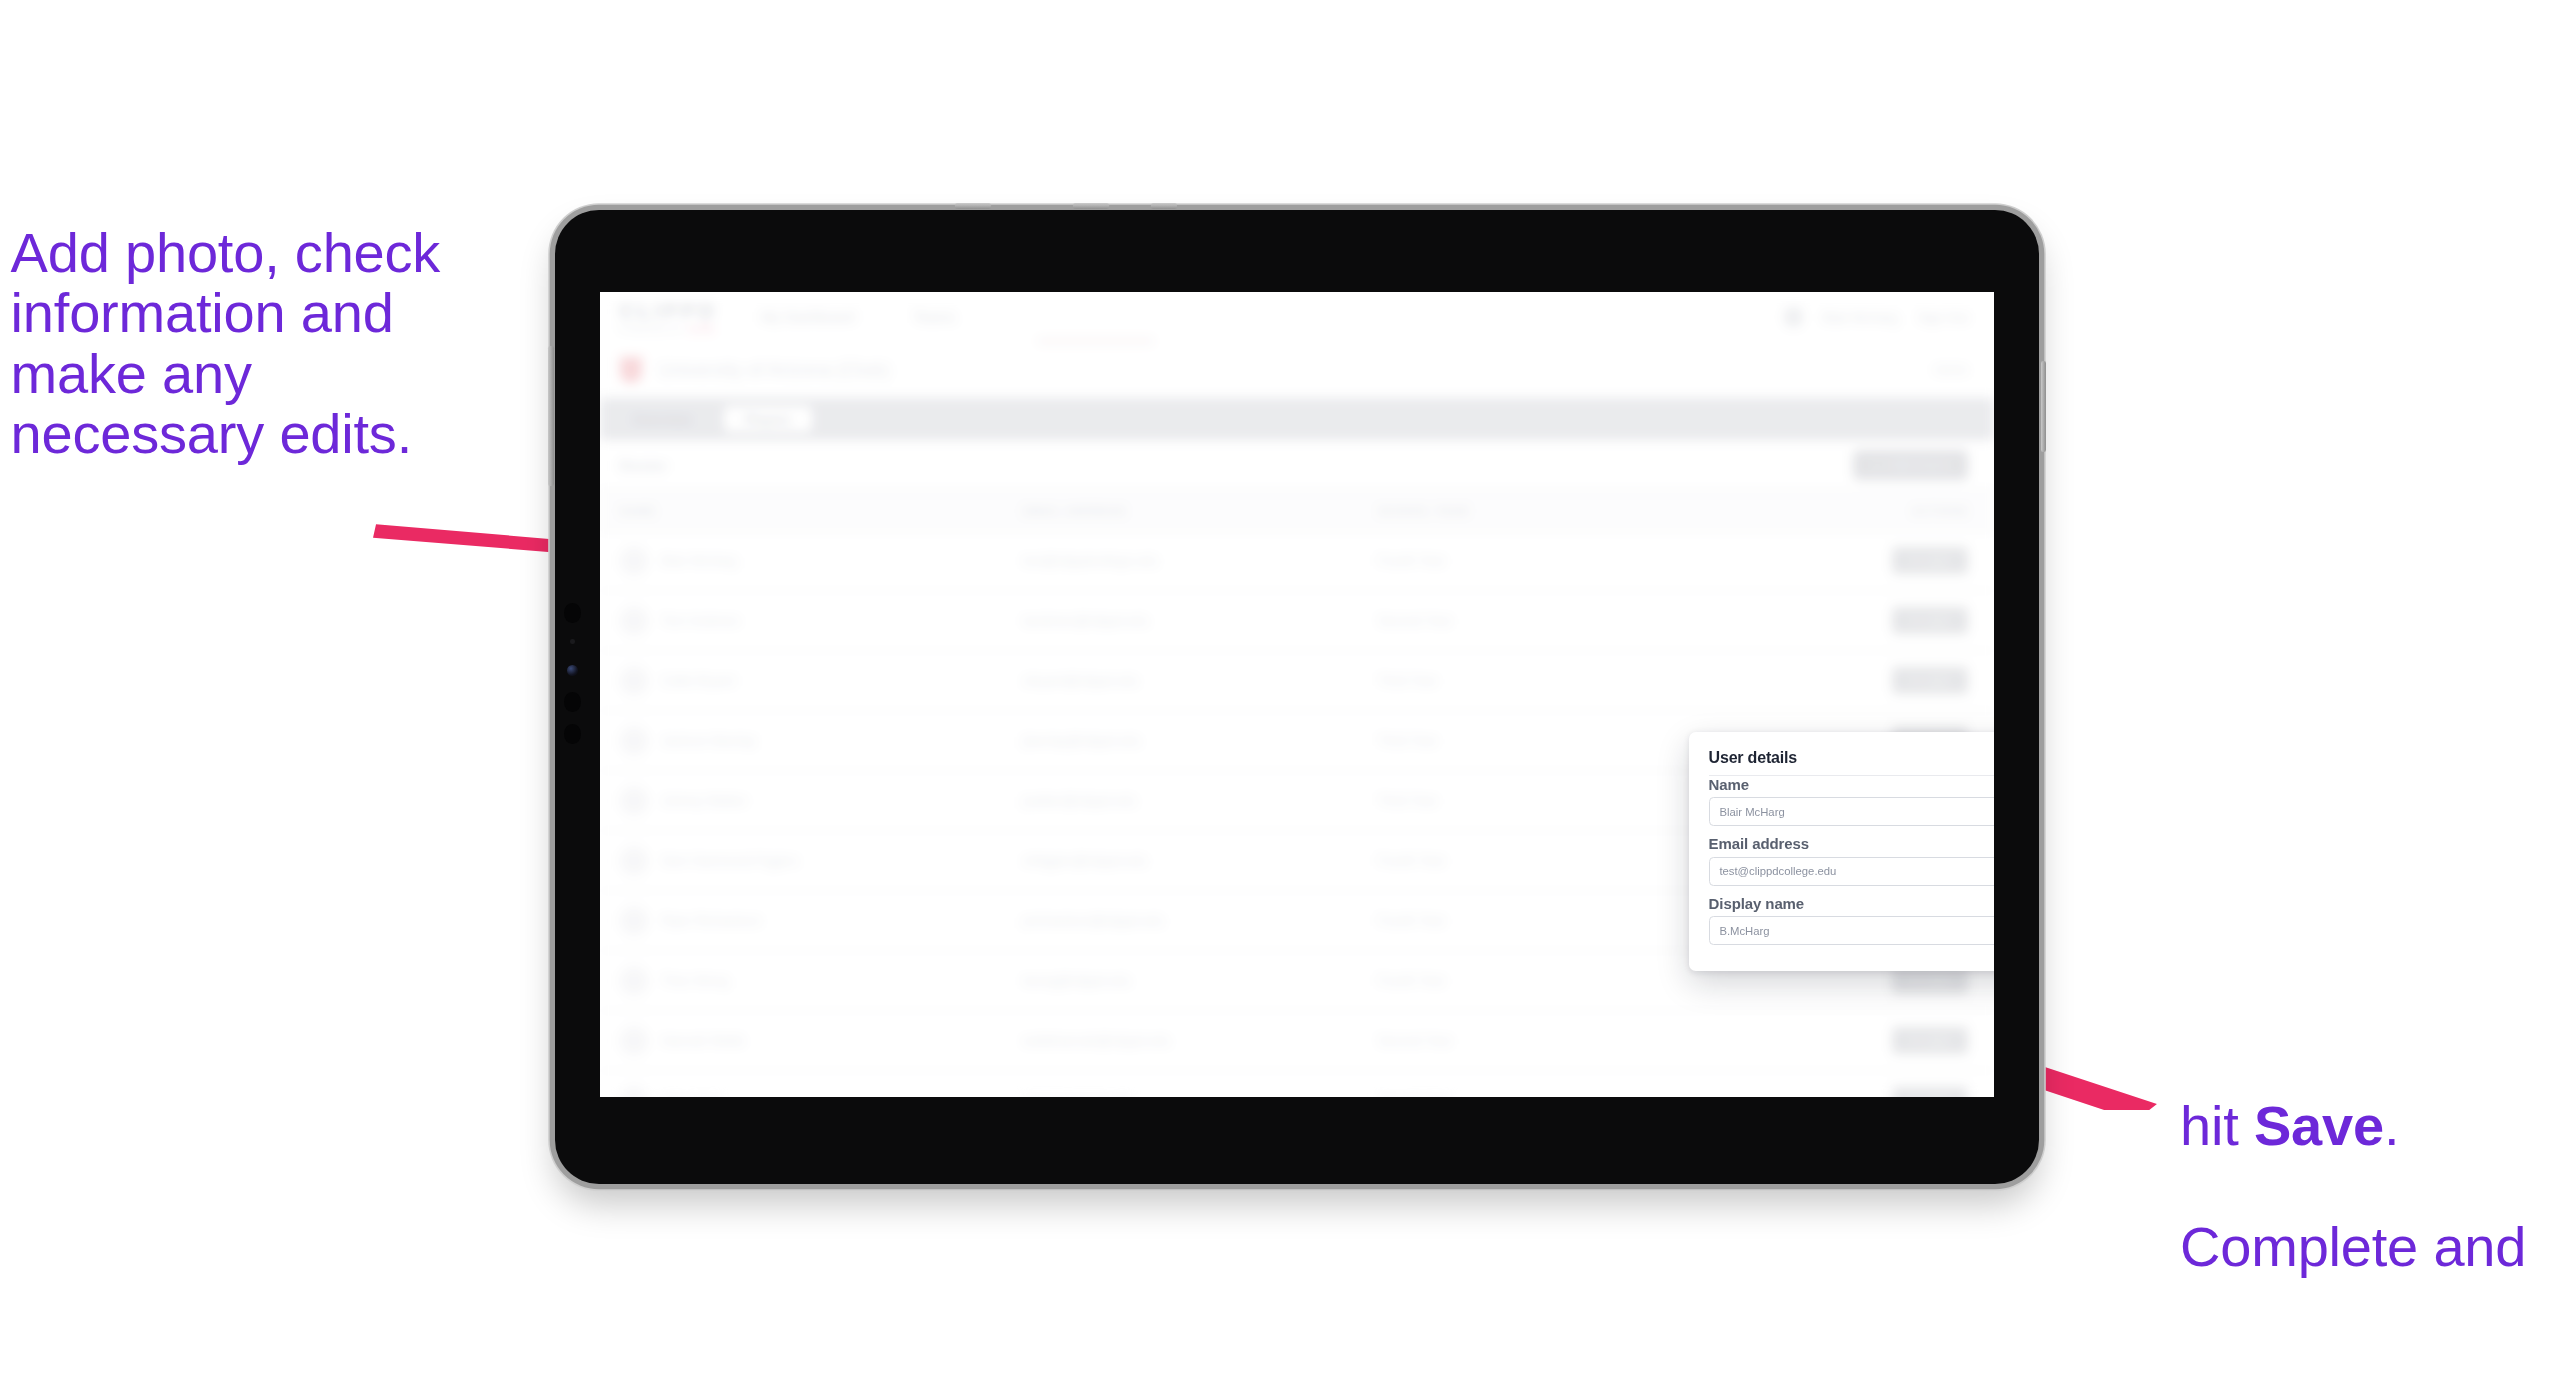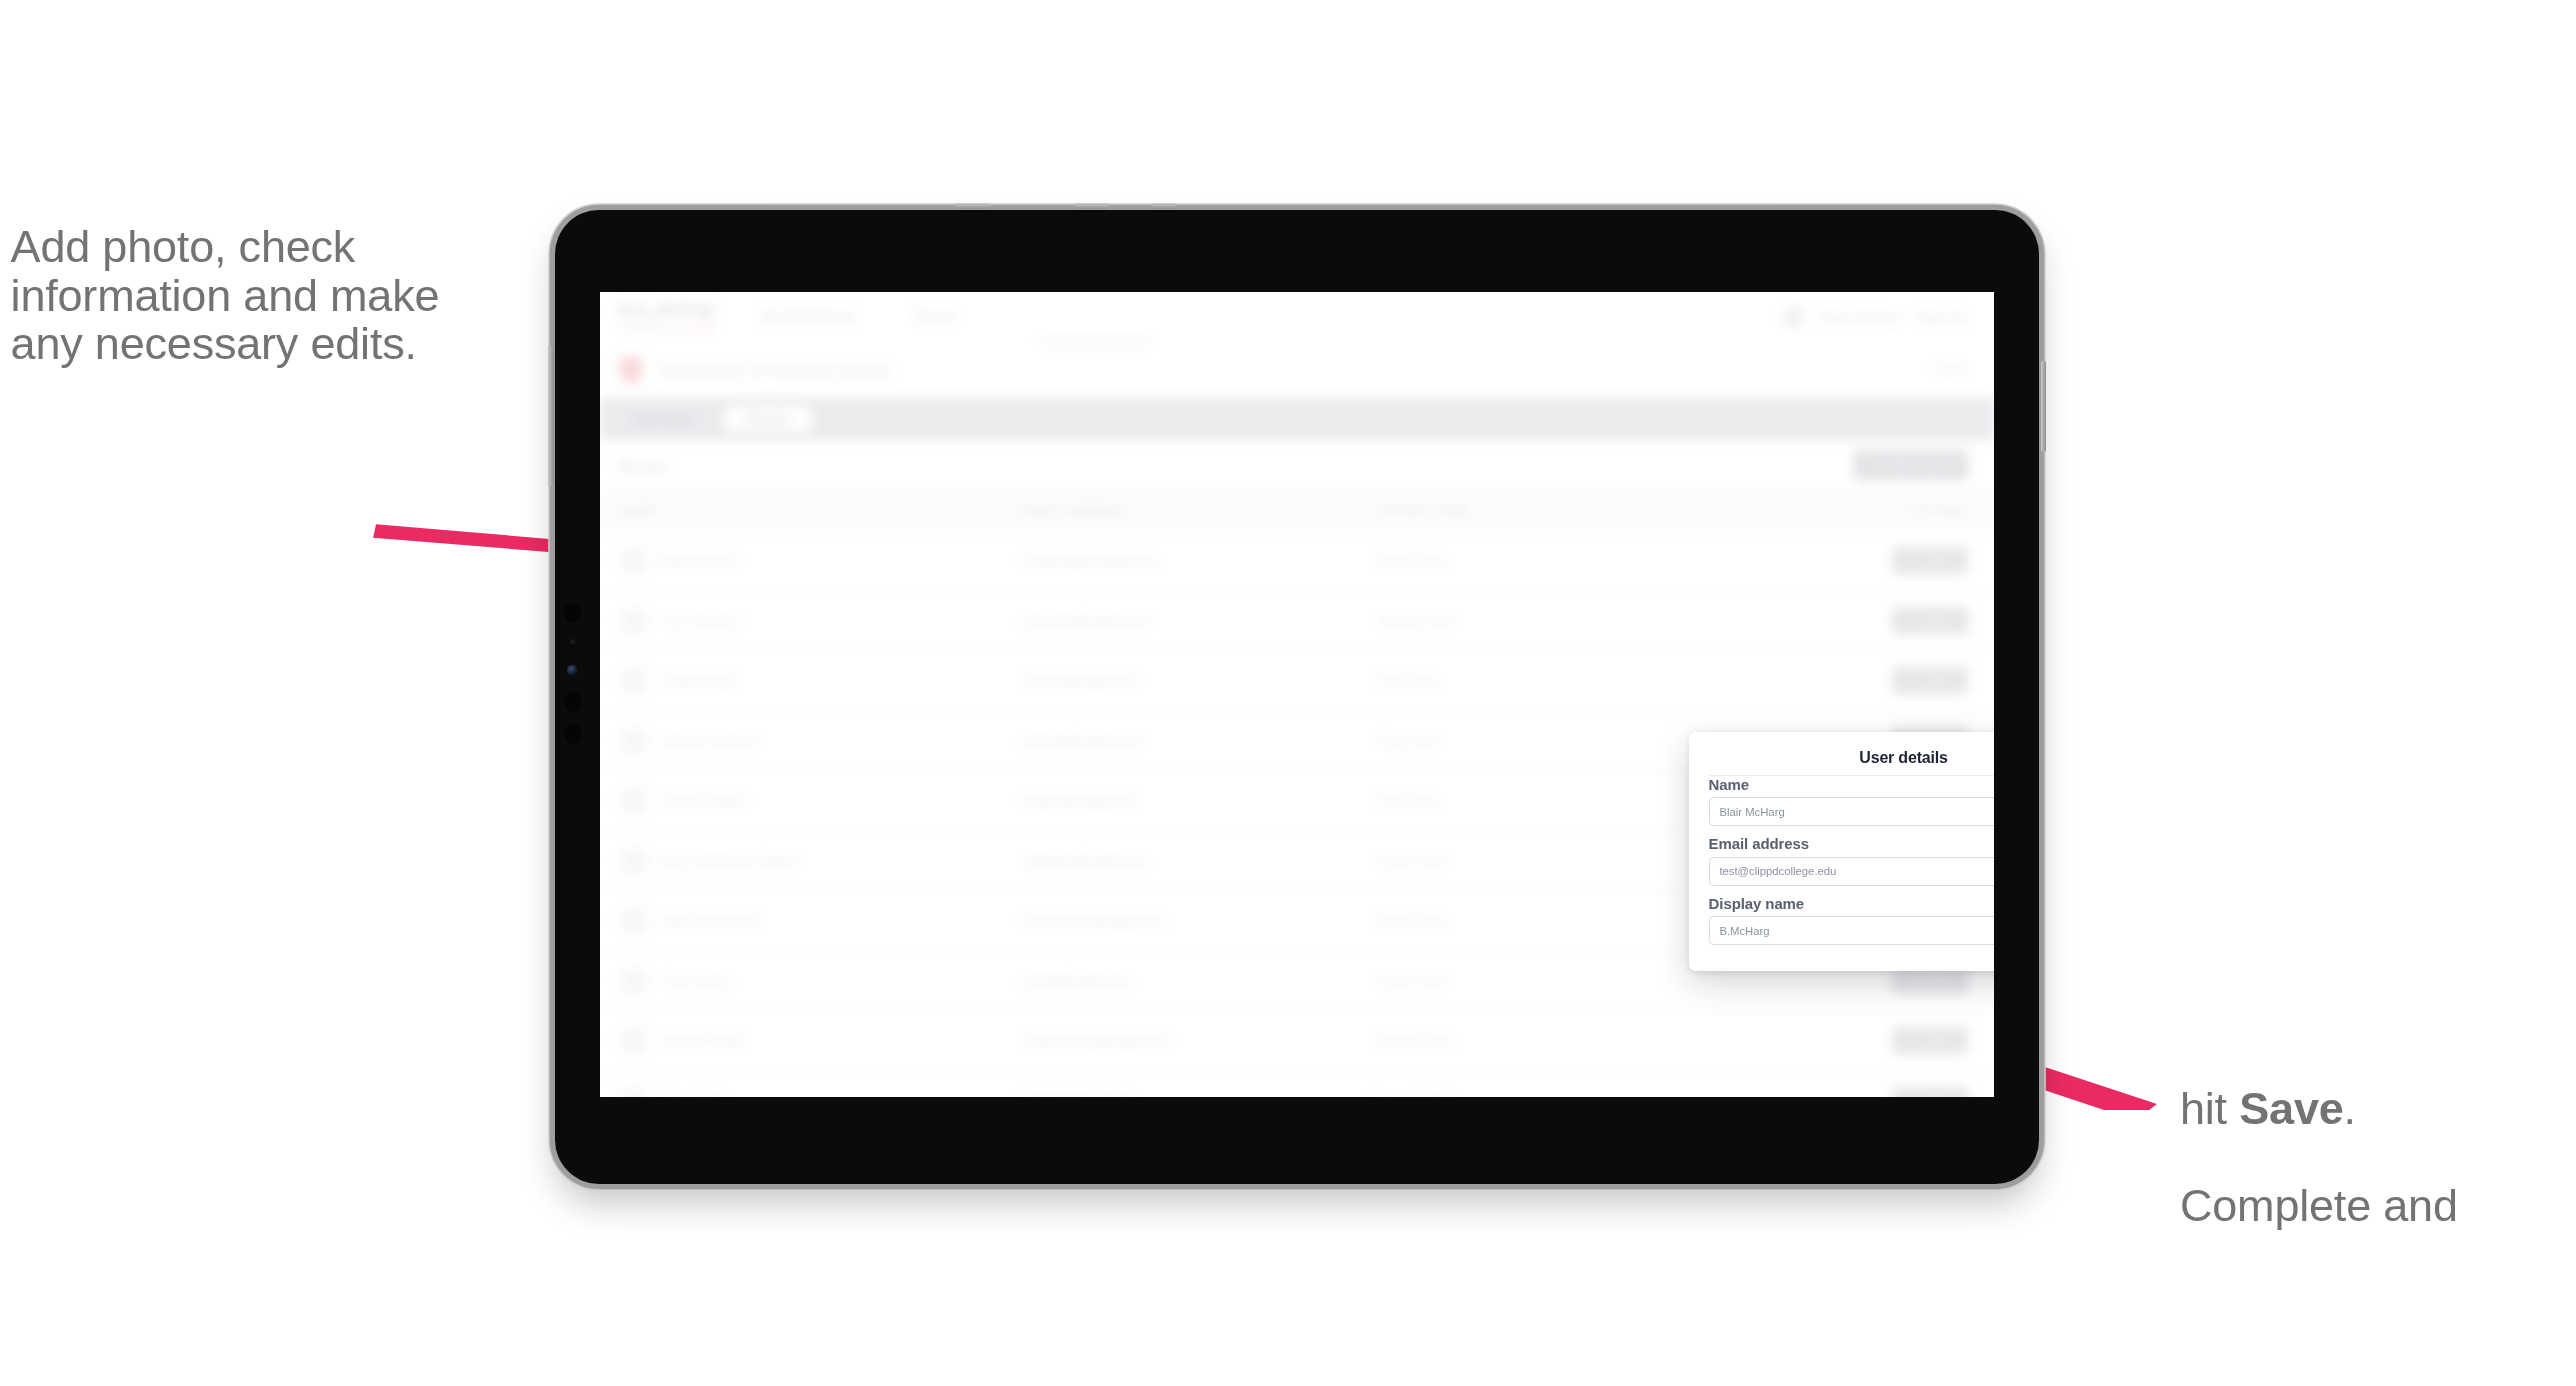--- a/index.html
+++ b/index.html
@@ -7,22 +7,22 @@
     width:2576px;height:1386px;
     background:#ffffff;
     font-family:"Liberation Sans", sans-serif;
     overflow:hidden;
     position:relative;
   }
 
   
   .annotation{
     position:absolute;
-    color:#737373;
-    font-size:45px;
+    color:#6d28d9;
+    font-size:56px;
     line-height:1.08;
     font-weight:400;
     letter-spacing:-0.2px;
     white-space:pre-line;
   }
   #ann-left{left:10.6px;top:223px;width:498px;}
   #ann-right{left:2180px;top:1036px;width:393px;}
   #ann-right .bold{font-weight:700;}
 
   
@@ -161,21 +161,21 @@
     position:absolute;
     left:1089px;top:440px;
     width:429px;
     background:#ffffff;
     border-radius:6.8px;
     box-shadow:0 12px 33px rgba(16,22,40,.18), 0 1.5px 6px rgba(16,22,40,.10);
     padding:16.6px 19.6px 16.6px 19.6px;
     box-sizing:border-box;
   }
   #modal-titlebar{
-    display:flex;align-items:flex-start;justify-content:center;
+    display:flex;align-items:flex-start;justify-content:flex-start;
     border-bottom:0.8px solid #e9eaee;padding-bottom:8.3px;
   }
   #modal-title{font-size:16px;font-weight:700;color:#1e2433;letter-spacing:-0.2px;}
 
   #photo-row{display:flex;align-items:center;gap:35px;margin-top:12px;margin-bottom:15px;}
   #avatar-ring{
     width:72px;height:72px;border-radius:50%;
     border:1.1px solid #eceef1;
     display:flex;align-items:center;justify-content:center;
     overflow:hidden;flex:0 0 auto;

